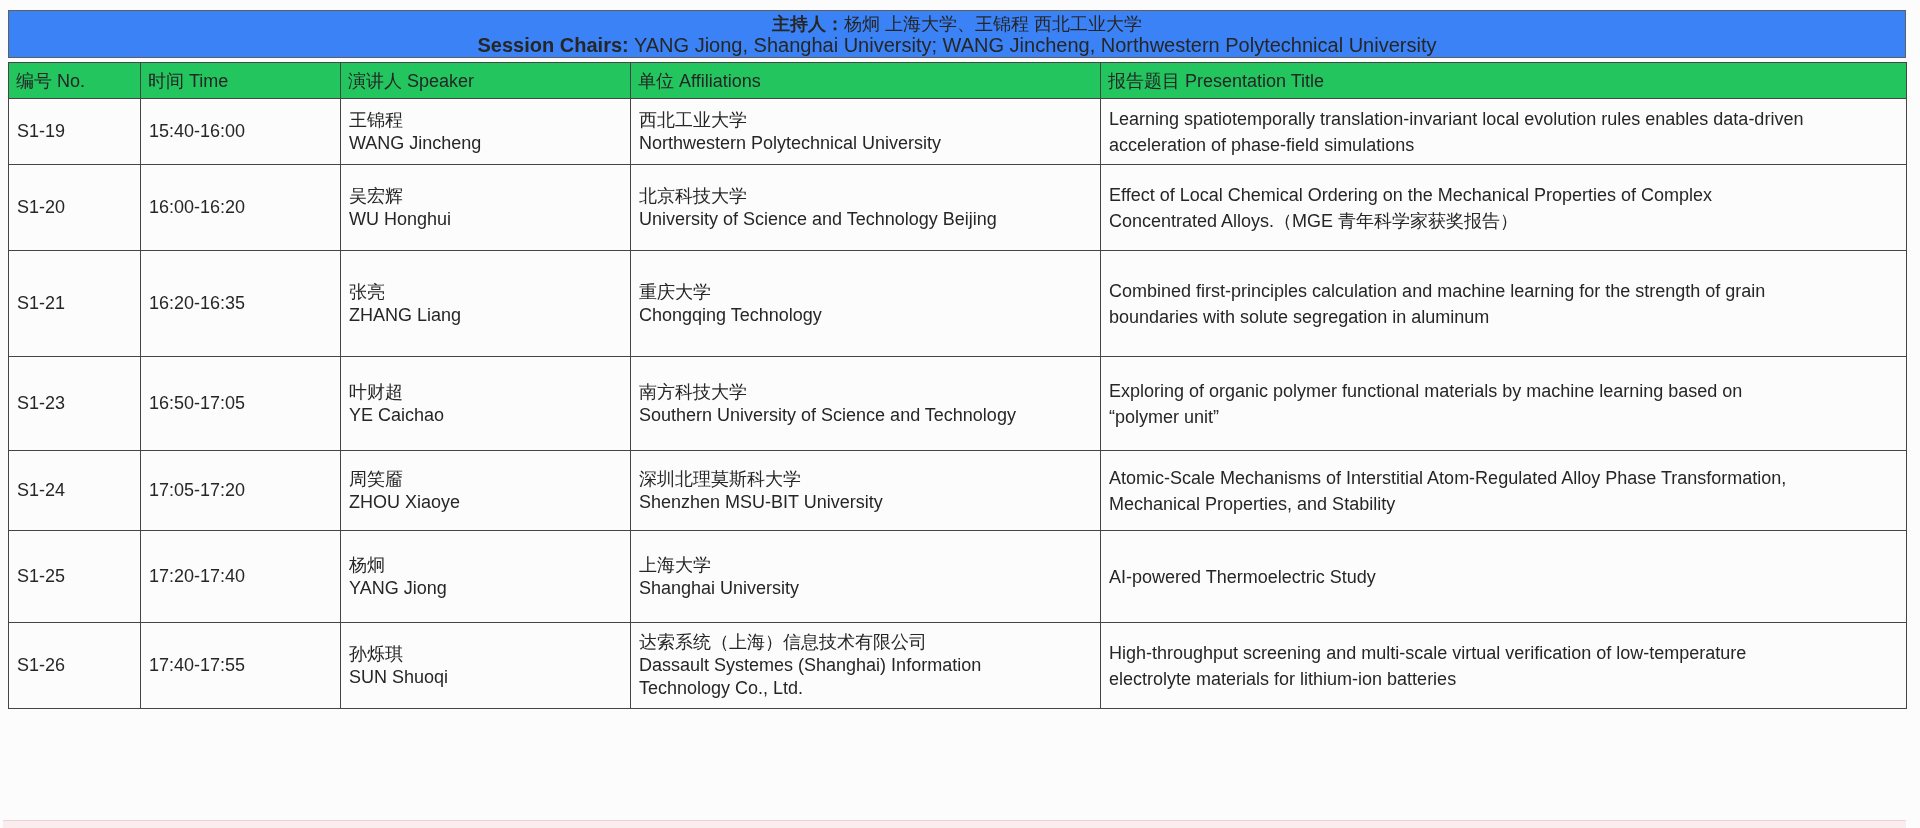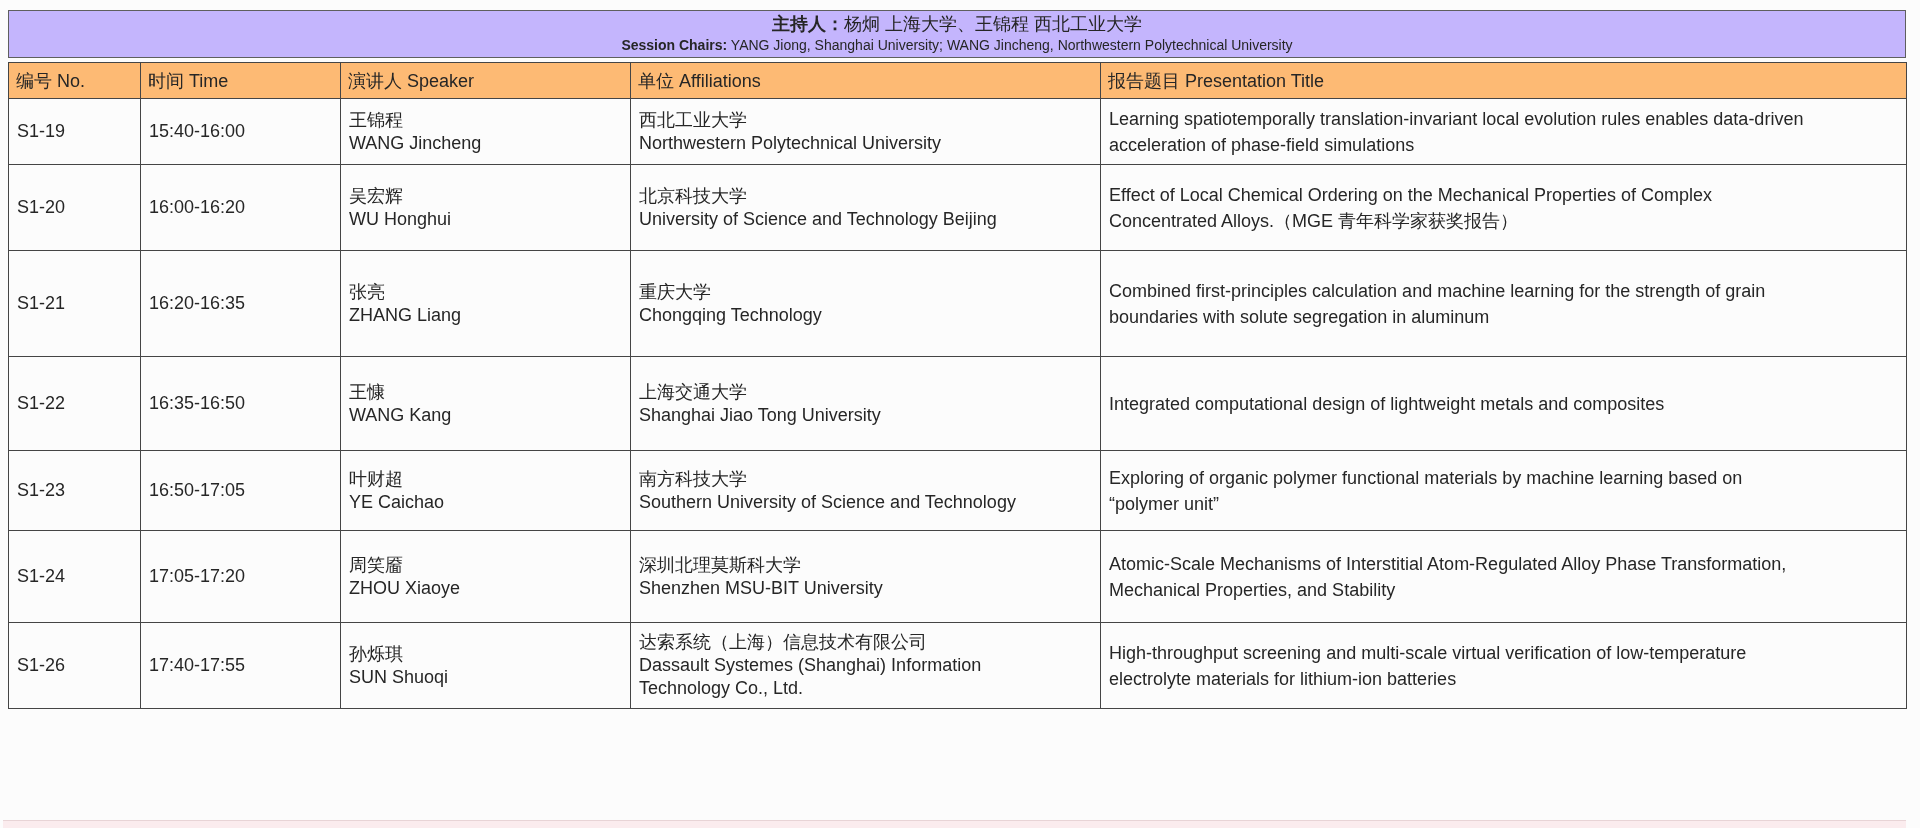--- a/index.html
+++ b/index.html
@@ -13,28 +13,28 @@
     position: relative;
     width: 1920px; height: 828px;
     background: #fcfcfc;
     overflow: hidden;
   }
   
   .banner {
     position: absolute;
     left: 8px; top: 10px;
     width: 1898px; height: 48px;
-    background: #c4b5fd;
+    background: #3b82f6;
     border: 1px solid #5f5f5f;
     text-align: center;
     padding-top: 3px;
     line-height: 21px;
   }
   .banner .line-zh { font-size: 18px; }
-  .banner .line-en { font-size: 14px; }
+  .banner .line-en { font-size: 20px; }
   .banner b { font-weight: bold; }
   
   table.schedule {
     position: absolute;
     left: 8px; top: 62px;
     width: 1898px;
     border-collapse: collapse;
     table-layout: fixed;
   }
   table.schedule col.c-no    { width: 132px; }
@@ -43,21 +43,21 @@
   table.schedule col.c-aff   { width: 470px; }
   table.schedule col.c-title { width: 806px; }
   table.schedule th, table.schedule td {
     border: 1px solid #454545;
     padding: 4px 8px;
     font-size: 18px;
     vertical-align: middle;
     text-align: left;
   }
   table.schedule thead th {
-    background: #fdba74;
+    background: #22c55e;
     font-weight: normal;
     height: 36px;
     padding-left: 7px;
   }
   tbody tr:nth-child(1) { height: 66px; }
   tbody tr:nth-child(2) { height: 86px; margin-top: 48px; }
   tbody tr:nth-child(3) { height: 106px; margin-top: 40px; }
   tbody tr:nth-child(4) { height: 94px; }
   tbody tr:nth-child(5) { height: 80px; }
   tbody tr:nth-child(6) { height: 92px; }
@@ -143,35 +143,20 @@
         </td>
         <td class="two-line">
           <div class="zh-line">重庆大学</div>
           <div class="en-wrap">Chongqing Technology</div>
         </td>
         <td class="title-cell">
           <div>Combined first-principles calculation and machine learning for the strength of grain boundaries with solute segregation in aluminum</div>
         </td>
       </tr>
       <tr>
-        <td>S1-22</td>
-        <td>16:35-16:50</td>
-        <td class="two-line">
-          <div class="zh-line">王慷</div>
-          <div>WANG Kang</div>
-        </td>
-        <td class="two-line">
-          <div class="zh-line">上海交通大学</div>
-          <div class="en-wrap">Shanghai Jiao Tong University</div>
-        </td>
-        <td class="title-cell">
-          <div>Integrated computational design of lightweight metals and composites</div>
-        </td>
-      </tr>
-      <tr>
         <td>S1-23</td>
         <td>16:50-17:05</td>
         <td class="two-line">
           <div class="zh-line">叶财超</div>
           <div>YE Caichao</div>
         </td>
         <td class="two-line">
           <div class="zh-line">南方科技大学</div>
           <div class="en-wrap">Southern University of Science and Technology</div>
         </td>
@@ -188,20 +173,35 @@
         </td>
         <td class="two-line">
           <div class="zh-line">深圳北理莫斯科大学</div>
           <div class="en-wrap">Shenzhen MSU-BIT University</div>
         </td>
         <td class="title-cell">
           <div>Atomic-Scale Mechanisms of Interstitial Atom-Regulated Alloy Phase Transformation, Mechanical Properties, and Stability</div>
         </td>
       </tr>
       <tr>
+        <td>S1-25</td>
+        <td>17:20-17:40</td>
+        <td class="two-line">
+          <div class="zh-line">杨炯</div>
+          <div>YANG Jiong</div>
+        </td>
+        <td class="two-line">
+          <div class="zh-line">上海大学</div>
+          <div class="en-wrap">Shanghai University</div>
+        </td>
+        <td class="title-cell">
+          <div>AI-powered Thermoelectric Study</div>
+        </td>
+      </tr>
+      <tr>
         <td>S1-26</td>
         <td>17:40-17:55</td>
         <td class="two-line">
           <div class="zh-line">孙烁琪</div>
           <div>SUN Shuoqi</div>
         </td>
         <td class="two-line">
           <div class="zh-line">达索系统（上海）信息技术有限公司</div>
           <div class="en-wrap">Dassault Systemes (Shanghai) Information Technology Co., Ltd.</div>
         </td>

